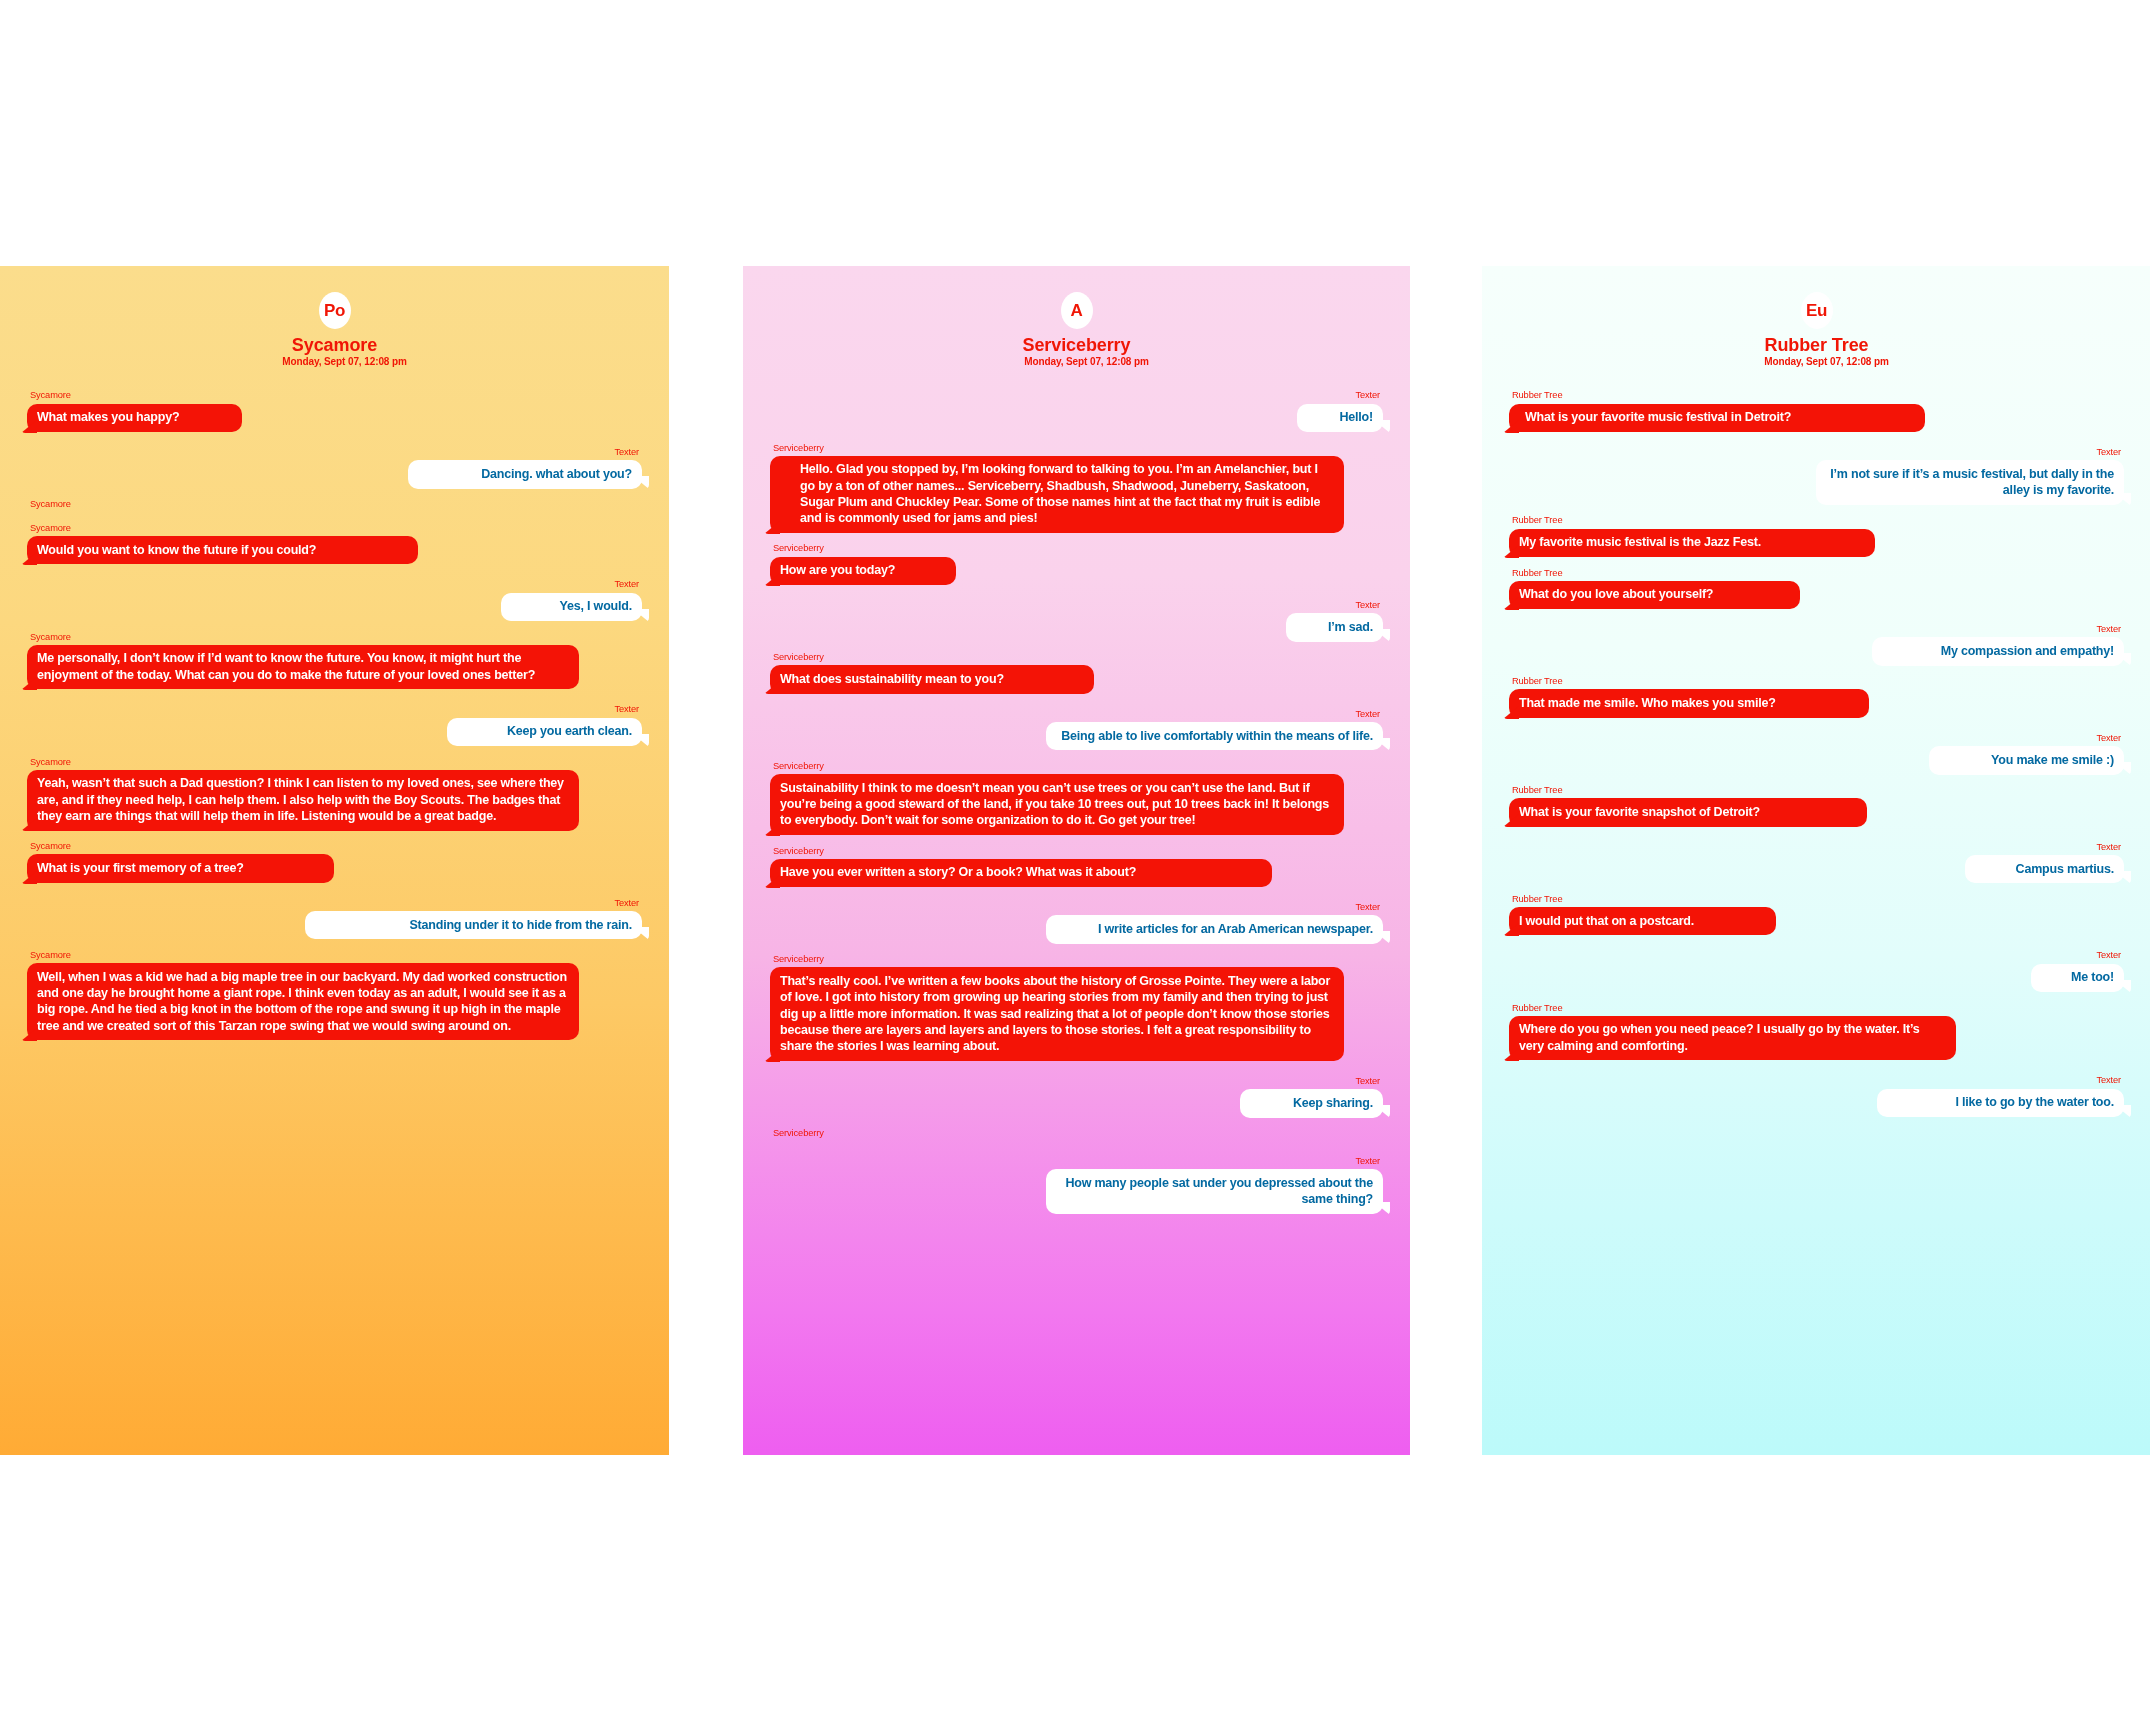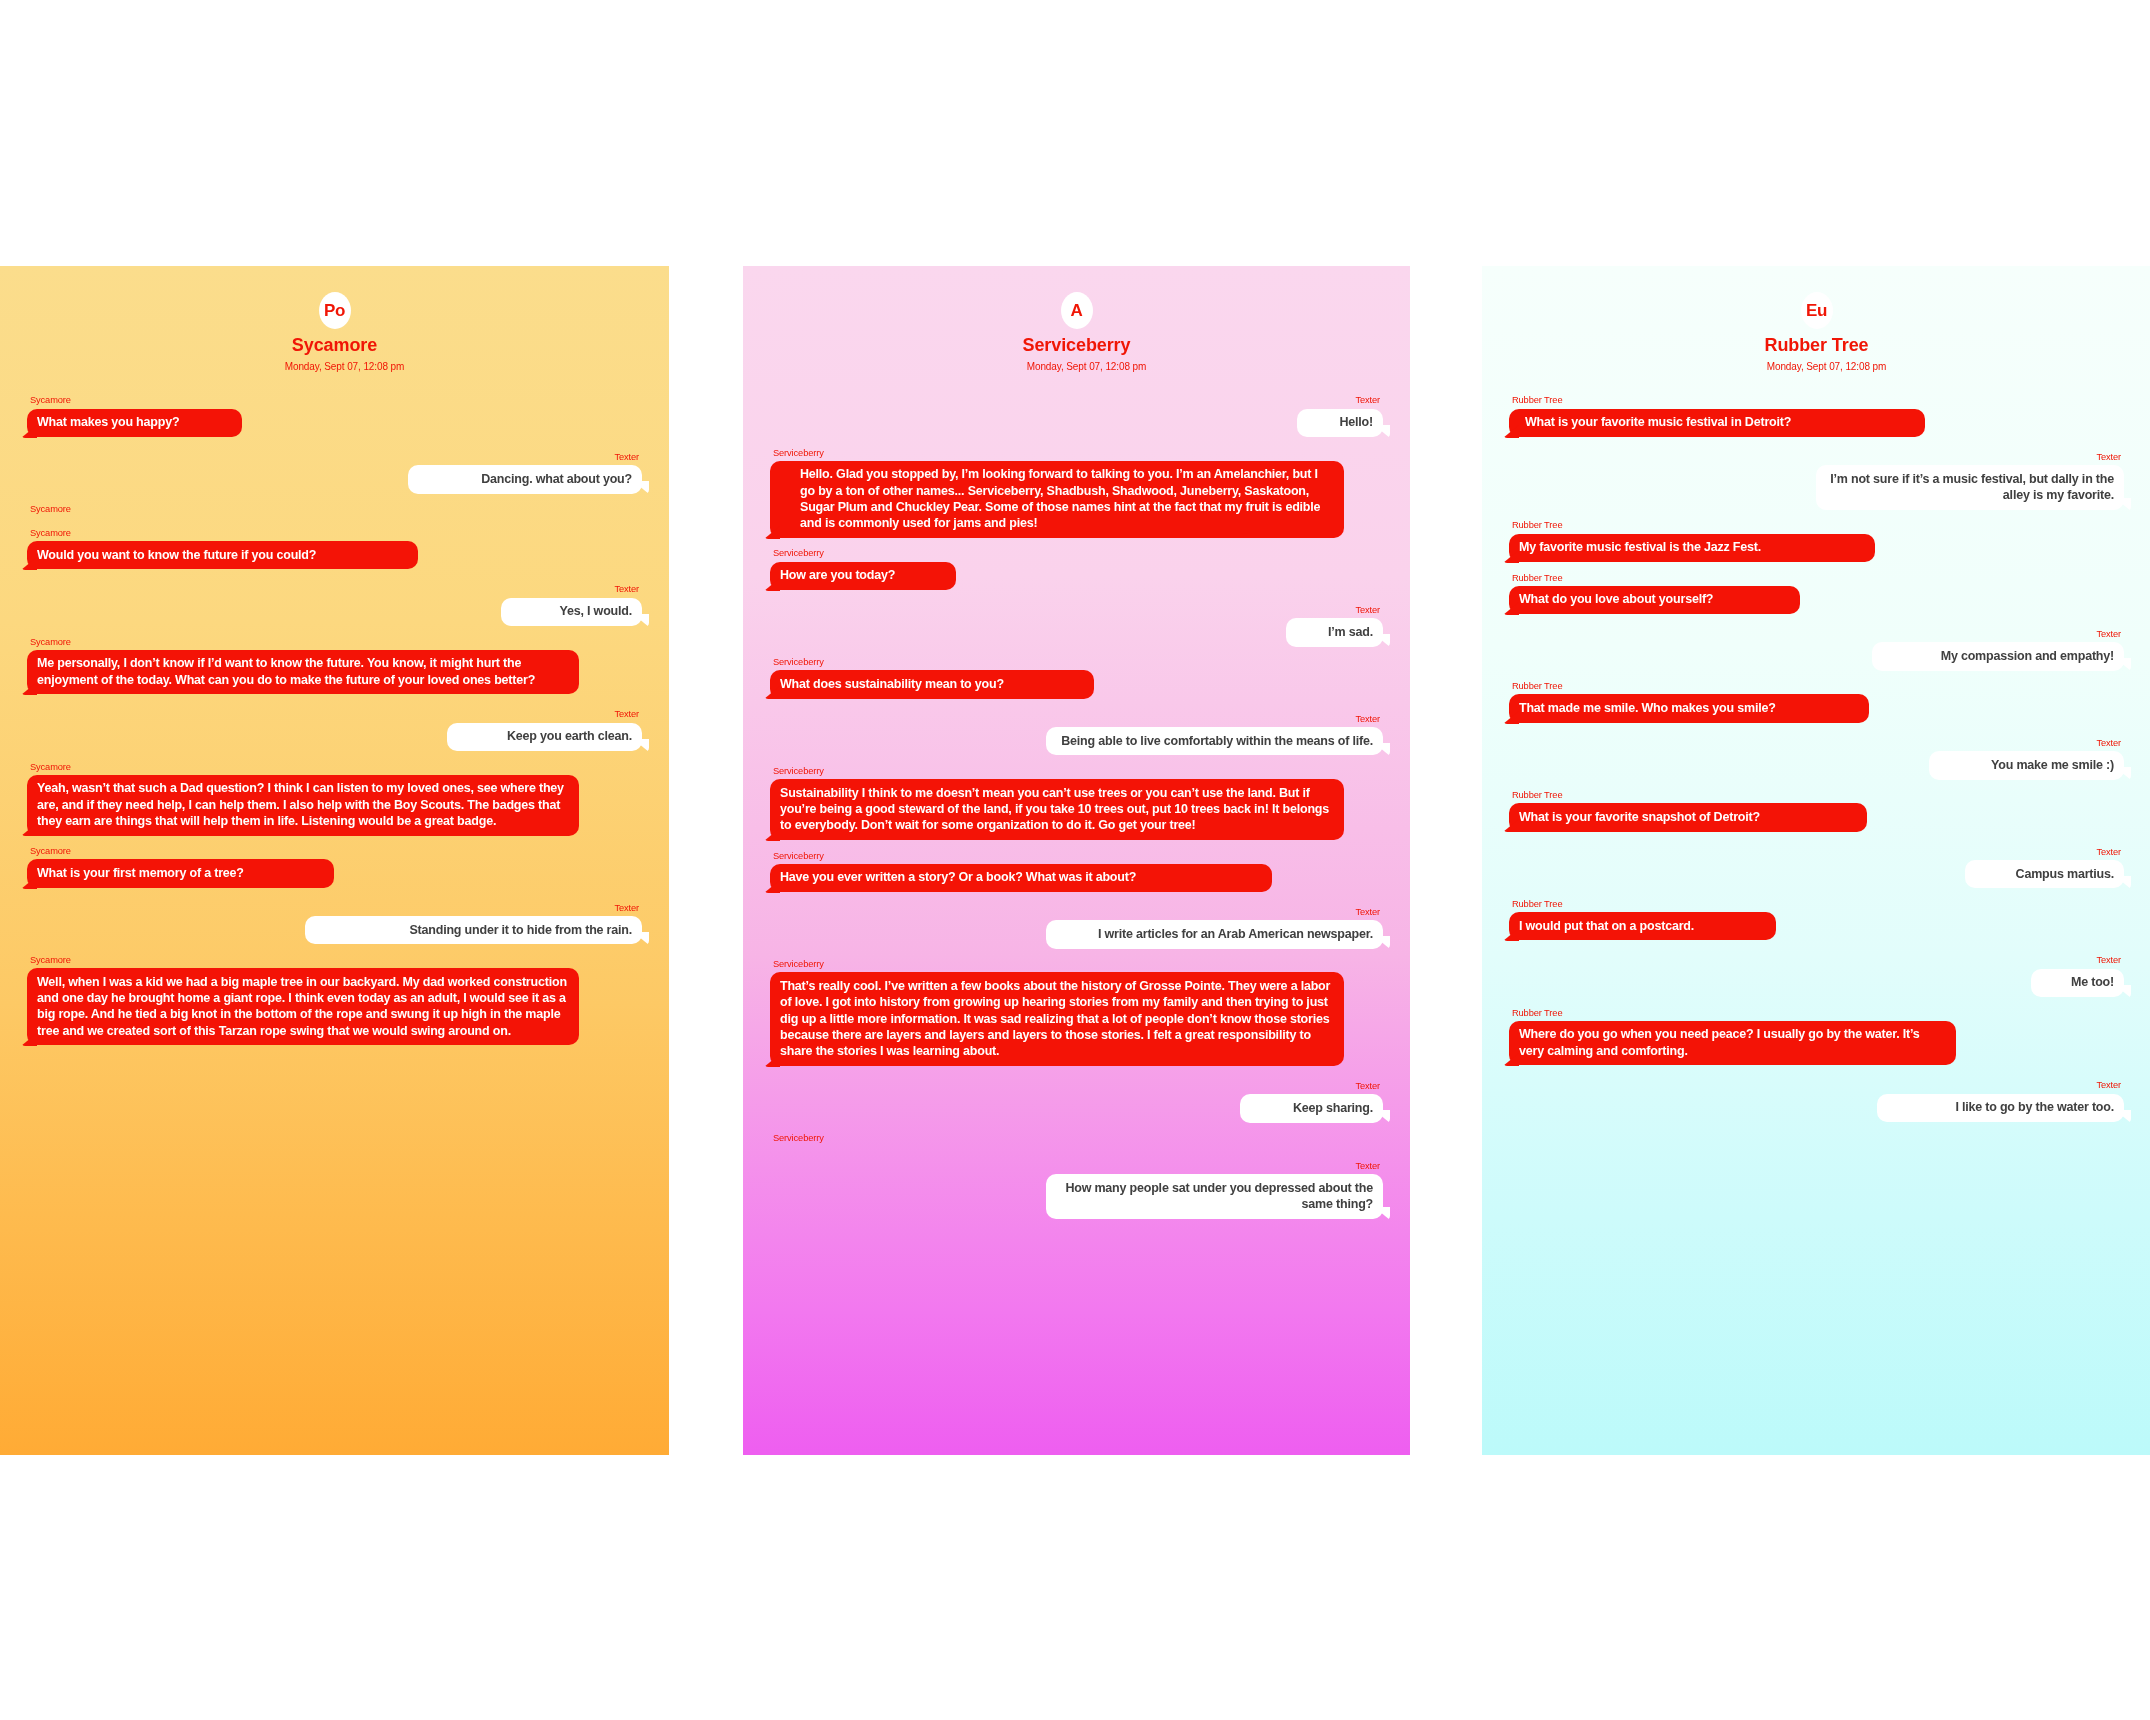--- a/index.html
+++ b/index.html
@@ -53,24 +53,23 @@
     letter-spacing:-0.4px;
   }
   .chat-title {
     color:#f01606;
     font-size:18px;
     font-weight:bold;
     line-height:1.1;
     letter-spacing:-0.1px;
   }
   .chat-subtitle {
-    margin-top:5px;
     color:#f01606;
     font-size:10px;
-    font-weight:normal;
+    font-weight:bold;
     letter-spacing:-0.1px;
     padding-left:20px;
   }
 
   
   .thread {
     padding:0 27px;
     margin-top:24.4px;
   }
   .msg-row { display:flex; flex-direction:column; }
@@ -96,21 +95,21 @@
     letter-spacing:-0.2px;
     max-width:100%;
   }
   .bubble.in {
     background:#f41306;
     color:#ffffff;
     border-bottom-left-radius:10px;
   }
   .bubble.out {
     background:#ffffff;
-    color:#404040;
+    color:#0369a1;
     text-align:right;
     border-bottom-right-radius:10px;
   }
   
   .bubble.in::after {
     content:"";
     position:absolute;
     left:-6.5px; bottom:-0.7px;
     width:0; height:0;
     border-style:solid;

